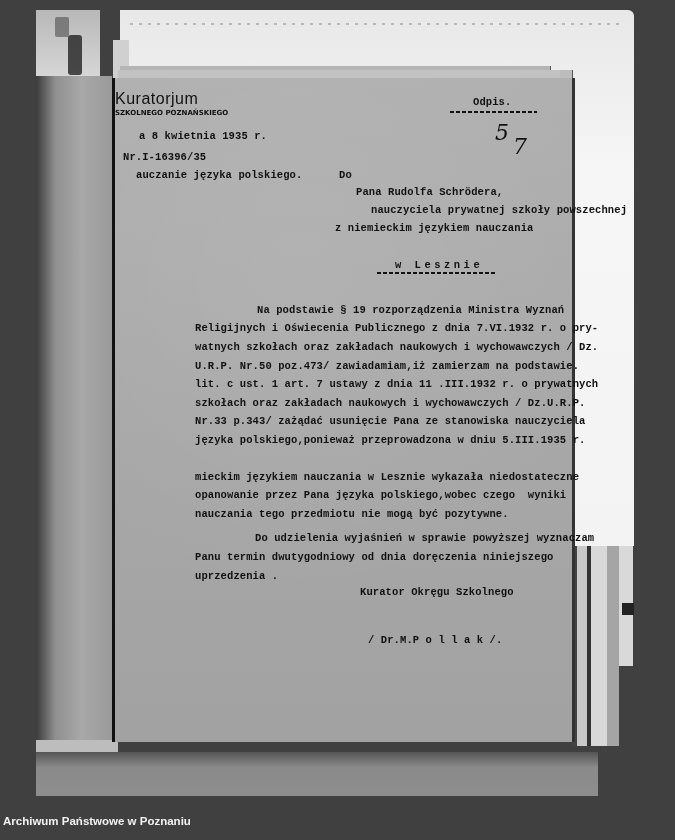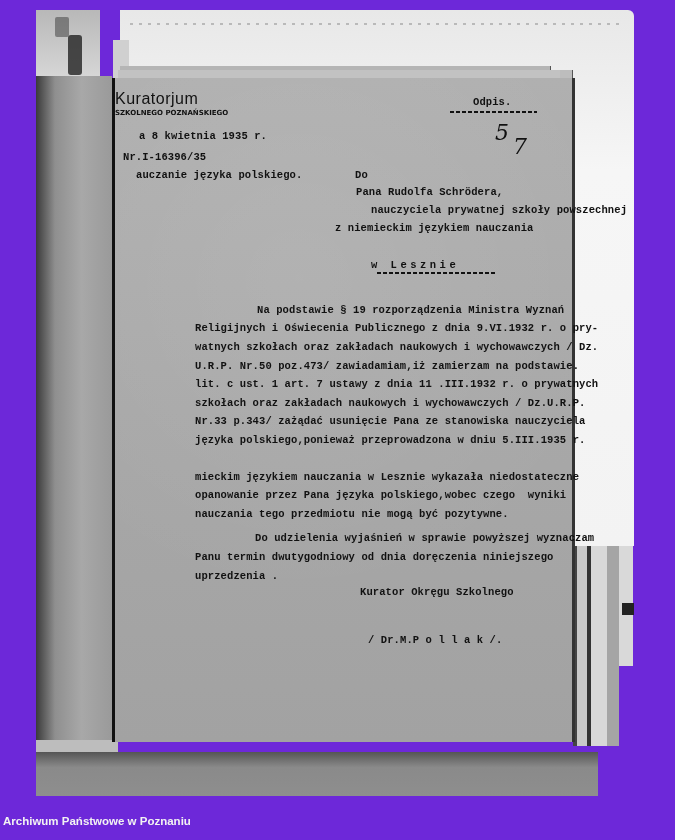--- a/index.html
+++ b/index.html
@@ -3,21 +3,21 @@
   <meta charset="utf-8">
   <style>
     html, body {
       margin: 0; padding: 0;
       width: 675px; height: 840px;
       background: #000;
       overflow: hidden;
       position: relative;
       font-family: "Liberation Mono", "DejaVu Sans Mono", monospace;
     }
-    .scan { position: absolute; left: 0; top: 0; width: 675px; height: 840px; background: #6d28d9; }
+    .scan { position: absolute; left: 0; top: 0; width: 675px; height: 840px; background: #404040; }
 
     
     .back-sheet {
       position: absolute; left: 120px; top: 10px; width: 514px; height: 536px;
       background: linear-gradient(180deg, #e8e8e8 0%, #f6f6f6 30%, #f3f3f3 100%);
       border-top-right-radius: 6px;
     }
     .back-sheet-dots {
       position: absolute; left: 130px; top: 23px; width: 490px; height: 2px;
       background: repeating-linear-gradient(90deg, #999 0 3px, transparent 3px 9px);
@@ -130,29 +130,29 @@
     <div class="line" style="left:0px; top:52px;margin-left:24px;">a 8 kwietnia 1935 r.</div>
     <div class="line" style="left:8px; top:73px;">Nr.I-16396/35</div>
     <div class="line" style="left:0px; top:91px;padding-left:21px;">auczanie języka polskiego.</div>
 
     <div class="line" style="left:358px; top:18px;">Odpis.</div>
     <div class="underline-dash" style="left:335px; top:33px; width:87px;"></div>
 
     <div class="handwritten" style="left:380px; top:42px; font-size:22px;">5</div>
     <div class="handwritten" style="left:398px; top:56px; font-size:22px;">7</div>
 
-    <div class="line" style="left:240px; top:91px;">Do</div>
+    <div class="line" style="left:224px; top:91px;">Do</div>
     <div class="line" style="left:241px; top:108px;">Pana Rudolfa Schrödera,</div>
     <div class="line" style="left:220px; top:126px;padding-left:36px;">nauczyciela prywatnej szkoły powszechnej</div>
     <div class="line" style="left:220px; top:144px;">z niemieckim językiem nauczania</div>
-    <div class="line spaced" style="left:256px; top:181px;">w Lesznie</div>
+    <div class="line spaced" style="left:280px; top:181px;">w Lesznie</div>
     <div class="underline-dash" style="left:262px; top:194px; width:118px;"></div>
 
     <div class="line" style="left:142px; top:226px;">Na podstawie § 19 rozporządzenia Ministra Wyznań</div>
-    <div class="line" style="left:80px; top:244px;">Religijnych i Oświecenia Publicznego z dnia 9.VI.1932 r. o pry-</div>
+    <div class="line" style="left:80px; top:244px;">Religijnych i Oświecenia Publicznego z dnia 7.VI.1932 r. o pry-</div>
     <div class="line" style="left:80px; top:263px;">watnych szkołach oraz zakładach naukowych i wychowawczych / Dz.</div>
     <div class="line" style="left:80px; top:282px;">U.R.P. Nr.50 poz.473/ zawiadamiam,iż zamierzam na podstawie.</div>
     <div class="line" style="left:80px; top:300px;">lit. c ust. 1 art. 7 ustawy z dnia 11 .III.1932 r. o prywatnych</div>
     <div class="line" style="left:80px; top:319px;">szkołach oraz zakładach naukowych i wychowawczych / Dz.U.R.P.</div>
     <div class="line" style="left:80px; top:337px;">Nr.33 p.343/ zażądać usunięcie Pana ze stanowiska nauczyciela</div>
     <div class="line" style="left:80px; top:356px;">języka polskiego,ponieważ przeprowadzona w dniu 5.III.1935 r.</div>
     <div class="line" style="left:80px; top:393px;">mieckim językiem nauczania w Lesznie wykazała niedostateczne</div>
     <div class="line" style="left:80px; top:411px;">opanowanie przez Pana języka polskiego,wobec czego  wyniki</div>
     <div class="line" style="left:80px; top:430px;">nauczania tego przedmiotu nie mogą być pozytywne.</div>
 

